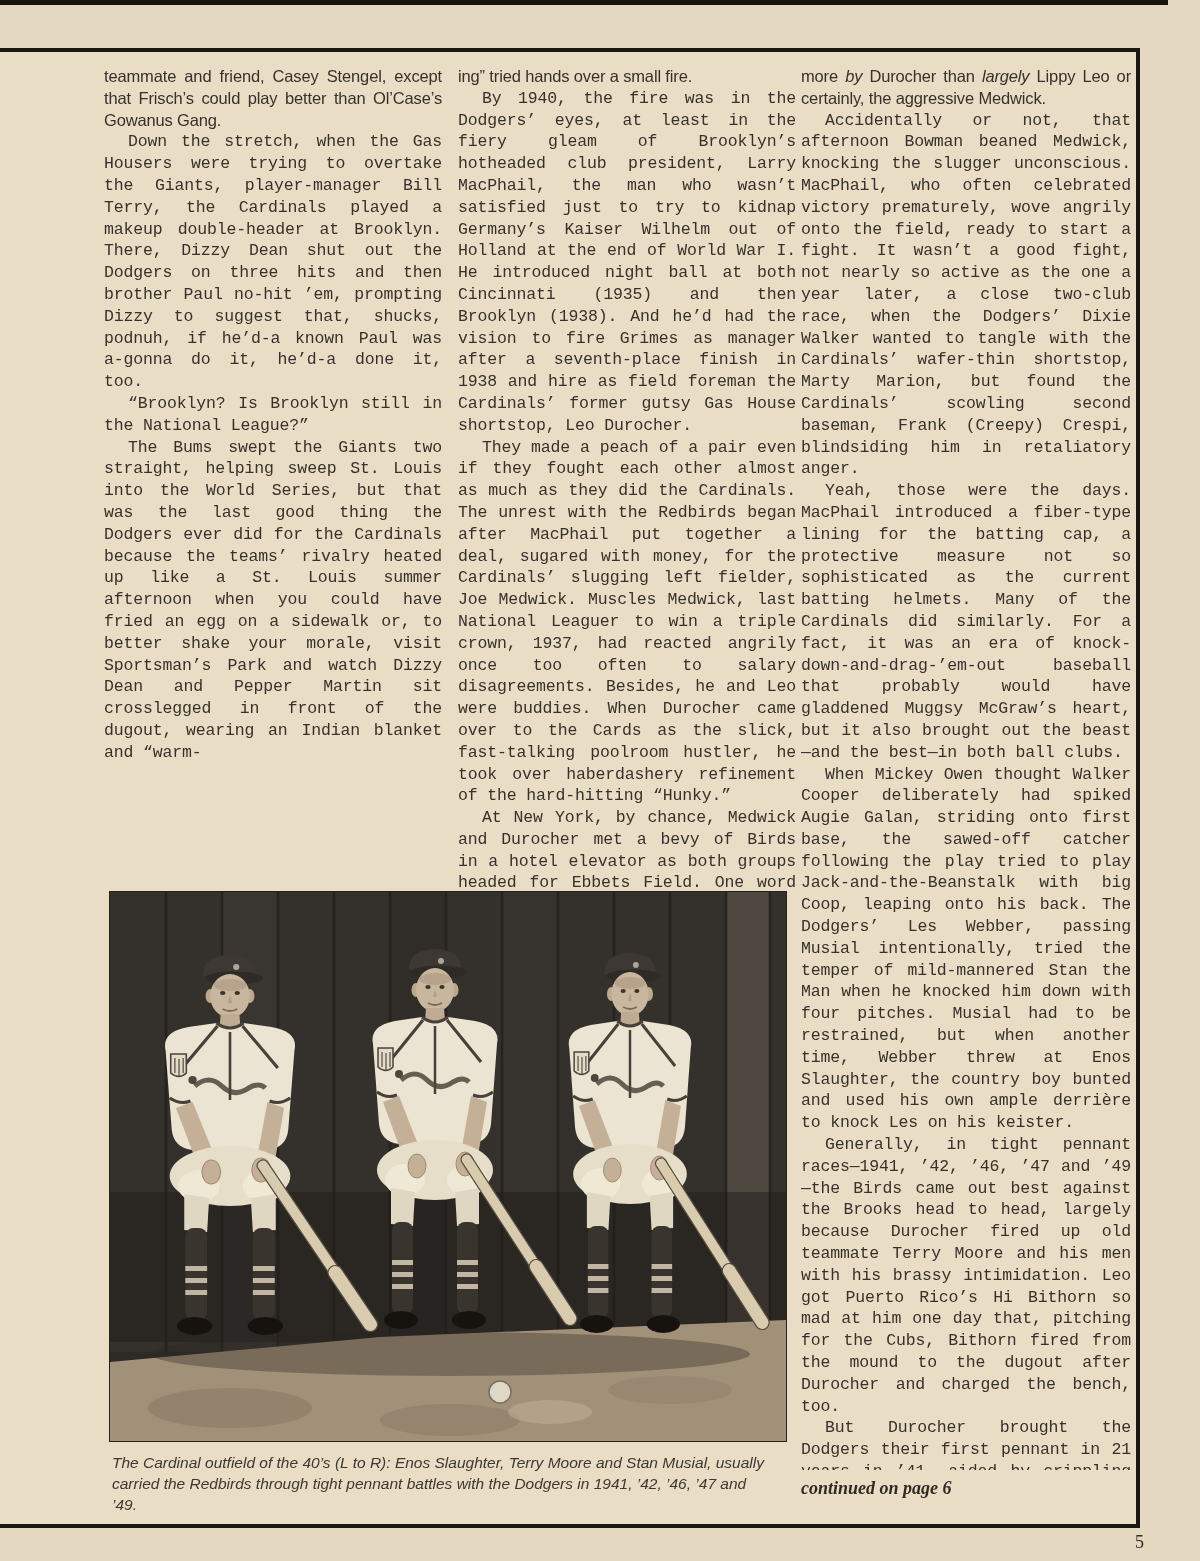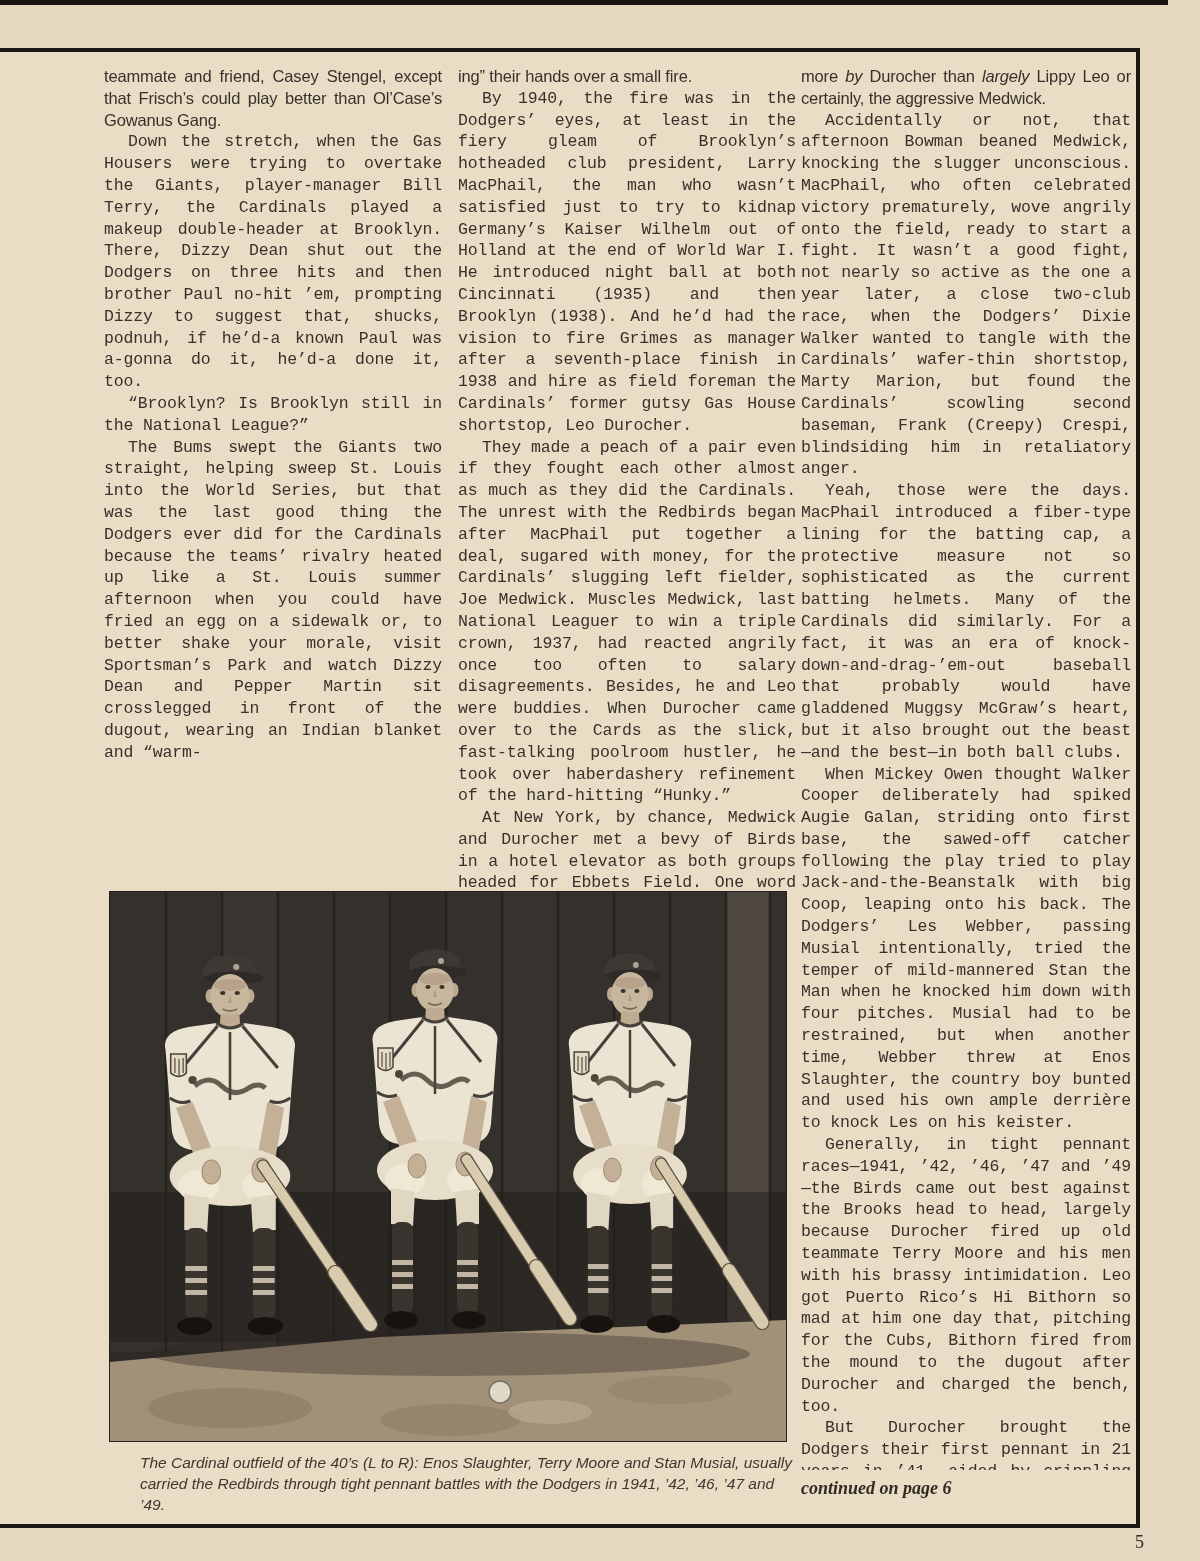--- a/index.html
+++ b/index.html
@@ -26,21 +26,21 @@
   .col3{left:801px;width:330px;max-height:1404px;overflow:hidden;}
   .para{margin:0;}
   .para.indent{text-indent:24px;font-family:Liberation Mono, monospace;}
   .photo{
     position:absolute;left:110px;top:892px;width:676px;height:549px;
     background:#2e2b27;z-index:2;outline:1px solid #24211c;
   }
   .photo svg{display:block;}
   .caption{
     position:absolute;left:112px;top:1452px;width:658px;z-index:3;
-    font-style:italic;font-size:15.5px;line-height:21px;color:var(--caption,#3e382f);margin-left:28px;
+    font-style:italic;font-size:15.5px;line-height:21px;color:var(--caption,#3e382f);
   }
   .continued{
     position:absolute;left:801px;top:1478px;width:330px;z-index:3;
     font-family:"Liberation Serif",serif;font-style:italic;font-weight:bold;
     font-size:18px;color:#2f2a22;
   }
   .page-number{
     position:absolute;left:1090px;top:1532px;width:54px;text-align:right;
     font-family:"Liberation Serif",serif;font-size:18px;color:#2e2a24;
   }
@@ -53,21 +53,21 @@
   <div class="top-strip"></div>
   <div class="frame"></div>
 
   <div class="col col1">
       <p class="para">teammate and friend, Casey Stengel, except that Frisch’s could play better than Ol’Case’s Gowanus Gang.</p>
       <p class="para indent">Down the stretch, when the Gas Housers were trying to overtake the Giants, player-manager Bill Terry, the Cardinals played a makeup double-header at Brooklyn. There, Dizzy Dean shut out the Dodgers on three hits and then brother Paul no-hit ’em, prompting Dizzy to suggest that, shucks, podnuh, if he’d-a known Paul was a-gonna do it, he’d-a done it, too.</p>
       <p class="para indent">“Brooklyn? Is Brooklyn still in the National League?”</p>
       <p class="para indent">The Bums swept the Giants two straight, helping sweep St. Louis into the World Series, but that was the last good thing the Dodgers ever did for the Cardinals because the teams’ rivalry heated up like a St. Louis summer afternoon when you could have fried an egg on a sidewalk or, to better shake your morale, visit Sportsman’s Park and watch Dizzy Dean and Pepper Martin sit crosslegged in front of the dugout, wearing an Indian blanket and “warm-</p>
     </div>
   <div class="col col2">
-      <p class="para">ing” their hands over a small fire.</p>
+      <p class="para">ing” tried hands over a small fire.</p>
       <p class="para indent">By 1940, the fire was in the Dodgers’ eyes, at least in the fiery gleam of Brooklyn’s hotheaded club president, Larry MacPhail, the man who wasn’t satisfied just to try to kidnap Germany’s Kaiser Wilhelm out of Holland at the end of World War I. He introduced night ball at both Cincinnati (1935) and then Brooklyn (1938). And he’d had the vision to fire Grimes as manager after a seventh-place finish in 1938 and hire as field foreman the Cardinals’ former gutsy Gas House shortstop, Leo Durocher.</p>
       <p class="para indent">They made a peach of a pair even if they fought each other almost as much as they did the Cardinals. The unrest with the Redbirds began after MacPhail put together a deal, sugared with money, for the Cardinals’ slugging left fielder, Joe Medwick. Muscles Medwick, last National Leaguer to win a triple crown, 1937, had reacted angrily once too often to salary disagreements. Besides, he and Leo were buddies. When Durocher came over to the Cards as the slick, fast-talking poolroom hustler, he took over haberdashery refinement of the hard-hitting “Hunky.”</p>
       <p class="para indent">At New York, by chance, Medwick and Durocher met a bevy of Birds in a hotel elevator as both groups headed for Ebbets Field. One word led to another, each less agreeable than the first, and Bowman finally allowed he would “stick it into your ear,” an expression used</p>
     </div>
   <div class="col col3">
       <p class="para">more <i>by</i> Durocher than <i>largely</i> Lippy Leo or certainly, the aggressive Medwick.</p>
       <p class="para indent">Accidentally or not, that afternoon Bowman beaned Medwick, knocking the slugger unconscious. MacPhail, who often celebrated victory prematurely, wove angrily onto the field, ready to start a fight. It wasn’t a good fight, not nearly so active as the one a year later, a close two-club race, when the Dodgers’ Dixie Walker wanted to tangle with the Cardinals’ wafer-thin shortstop, Marty Marion, but found the Cardinals’ scowling second baseman, Frank (Creepy) Crespi, blindsiding him in retaliatory anger.</p>
       <p class="para indent">Yeah, those were the days. MacPhail introduced a fiber-type lining for the batting cap, a protective measure not so sophisticated as the current batting helmets. Many of the Cardinals did similarly. For a fact, it was an era of knock-down-and-drag-’em-out baseball that probably would have gladdened Muggsy McGraw’s heart, but it also brought out the beast—and the best—in both ball clubs.</p>
       <p class="para indent">When Mickey Owen thought Walker Cooper deliberately had spiked Augie Galan, striding onto first base, the sawed-off catcher following the play tried to play Jack-and-the-Beanstalk with big Coop, leaping onto his back. The Dodgers’ Les Webber, passing Musial intentionally, tried the temper of mild-mannered Stan the Man when he knocked him down with four pitches. Musial had to be restrained, but when another time, Webber threw at Enos Slaughter, the country boy bunted and used his own ample derrière to knock Les on his keister.</p>
       <p class="para indent">Generally, in tight pennant races—1941, ’42, ’46, ’47 and ’49—the Birds came out best against the Brooks head to head, largely because Durocher fired up old teammate Terry Moore and his men with his brassy intimidation. Leo got Puerto Rico’s Hi Bithorn so mad at him one day that, pitching for the Cubs, Bithorn fired from the mound to the dugout after Durocher and charged the bench, too.</p>

